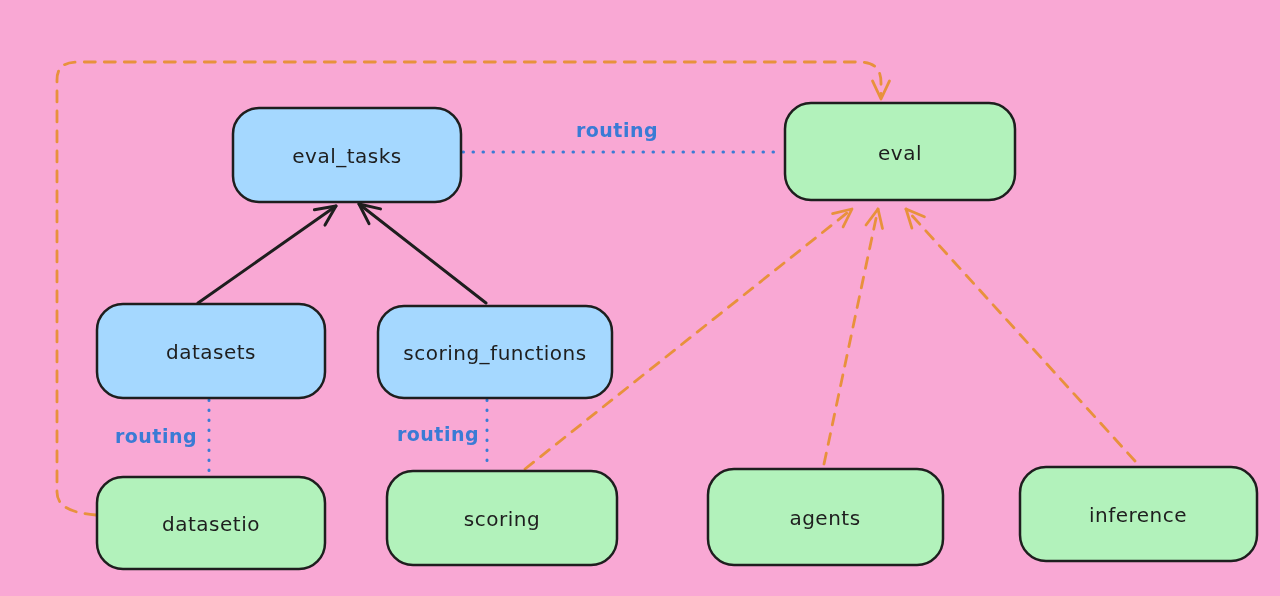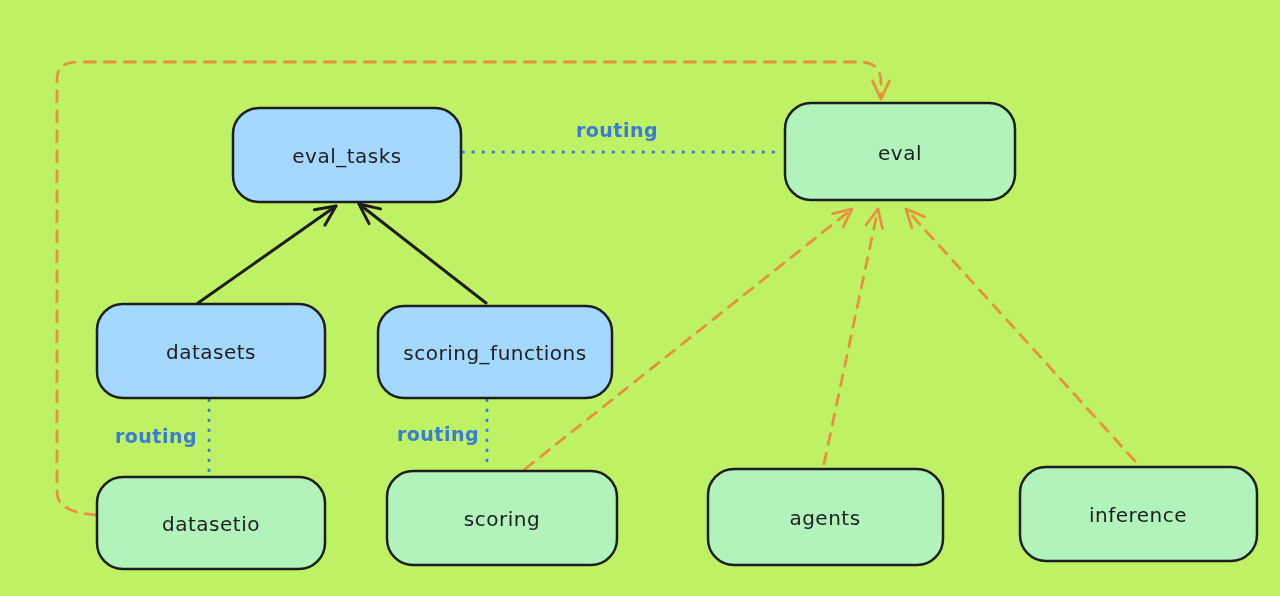--- a/index.html
+++ b/index.html
@@ -1,17 +1,17 @@
 <!DOCTYPE html>
 <html><head>
 <meta charset="utf-8">
 <style>
   html, body { margin: 0; padding: 0; background: #ffffff; }
   .canvas-wrap {
-    width: 1280px; height: 596px; position: relative; background: #bef264;
+    width: 1280px; height: 596px; position: relative; background: #f9a8d4;
     font-family: "DejaVu Sans", "Liberation Sans", sans-serif;
   }
   svg { display: block; }
   .node-rect { stroke: #1e1e1e; stroke-width: 2.5; }
   .node-label {
     fill: #1e1e1e; font-size: 20px; letter-spacing: 0.5px;
     text-anchor: middle; dominant-baseline: middle;
     font-family: "DejaVu Sans", "Liberation Sans", sans-serif;
   }
   .routing-label {

